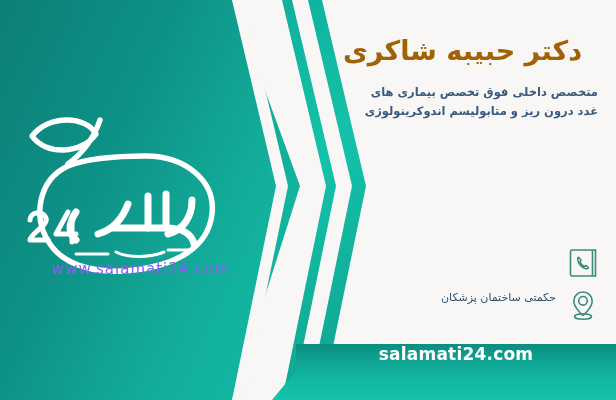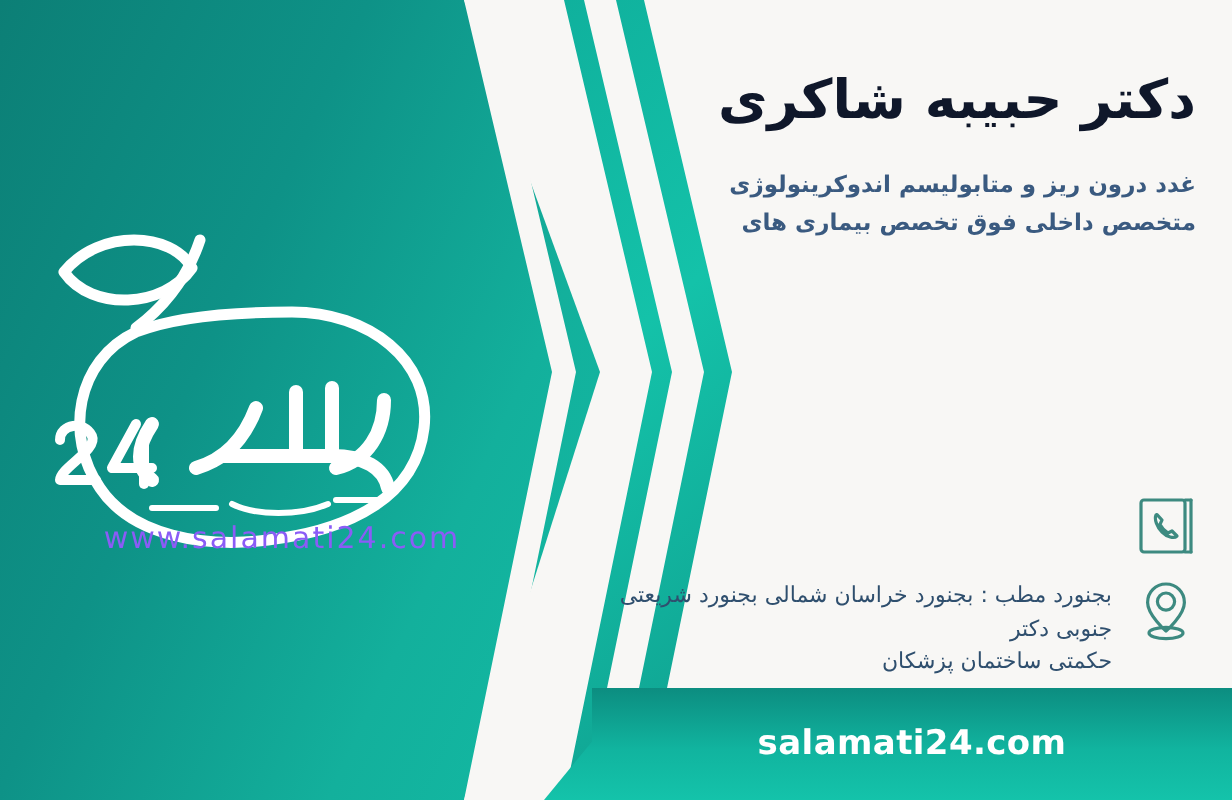--- a/index.html
+++ b/index.html
@@ -78,21 +78,21 @@
 
   
   .bottom-bar {
     position: absolute;
     left: 296px;
     right: 0;
     bottom: 0;
     height: 56px;
     background: linear-gradient(180deg, #0c8d80 0%, #11b49f 55%, #14c3aa 100%);
     display: flex;
-    align-items: center;
+    align-items: flex-start;
     justify-content: center;
   }
   .bottom-bar .site {
     color: #ffffff;
     font-size: 17px;
     font-weight: 700;
     letter-spacing: .2px;
     direction: ltr;
   }
   
@@ -132,25 +132,25 @@
   
   .content {
     position: absolute;
     right: 18px;
     top: 34px;
     width: 340px;
     text-align: right;
     direction: rtl;
   }
   .doctor-name {
-    color: #0f172a;
+    color: #a16207;
     font-size: 27px;
     font-weight: 700;
     line-height: 1.25;
-    margin: 0 0 16px 0;
+    margin: 0 16px 16px 0;
     white-space: nowrap;
   }
   .spec-line {
     color: #21406a;
     font-size: 14.5px;
     font-weight: 700;
     line-height: 1.55;
     margin: 0;
   }
   .spec-line.big { font-size: 16px; }
@@ -238,22 +238,22 @@
         <path d="M100 144 C 112 150, 134 150, 148 144"></path>
         <path d="M152 142 L 176 142"></path>
         <path d="M60 146 L 92 146"></path>
       </g>
     </svg>
     <div class="logo-url">www.salamati24.com</div>
   </div>
 
   <div class="content">
     <h1 class="doctor-name">دکتر حبیبه شاکری</h1>
+    <p class="spec-sub">متخصص داخلی فوق تخصص بیماری های</p>
     <p class="spec-sub">غدد درون ریز و متابولیسم اندوکرینولوژی</p>
-    <p class="spec-sub">متخصص داخلی فوق تخصص بیماری های</p>
   </div>
 
   <div class="contacts">
 
     <div class="contact-row row-phone">
       <span class="c-icon">
         <svg viewBox="0 0 34 34" xmlns="http://www.w3.org/2000/svg" fill="none" stroke="#3d8a80" stroke-width="1.6" stroke-linecap="round" stroke-linejoin="round">
           <rect x="4.5" y="4" width="22" height="26" rx="1.5"></rect>
           <line x1="26.5" y1="4" x2="29.5" y2="4"></line>
           <line x1="29.5" y1="4" x2="29.5" y2="30"></line>
@@ -269,21 +269,20 @@
     <div class="contact-row">
       <span class="c-icon">
         <svg viewBox="0 0 34 34" xmlns="http://www.w3.org/2000/svg" fill="none" stroke="#3d8a80" stroke-width="1.6" stroke-linecap="round" stroke-linejoin="round">
           <path d="M17 4 C 11.8 4, 7.8 8, 7.8 13.2 C 7.8 19.5, 17 27.5, 17 27.5
                    C 17 27.5, 26.2 19.5, 26.2 13.2 C 26.2 8, 22.2 4, 17 4 Z"></path>
           <circle cx="17" cy="12.8" r="4.3"></circle>
           <ellipse cx="17" cy="28.5" rx="8.5" ry="2.8"></ellipse>
         </svg>
       </span>
       <span class="c-text">
-        <span class="ln">بجنورد مطب : بجنورد خراسان شمالی بجنورد شریعتی جنوبی دکتر</span>
         <span class="ln">حکمتی ساختمان پزشکان</span>
       </span>
     </div>
 
   </div>
 
   <div class="bar-notch"></div>
   <div class="bottom-bar">
     <span class="site">salamati24.com</span>
   </div>

